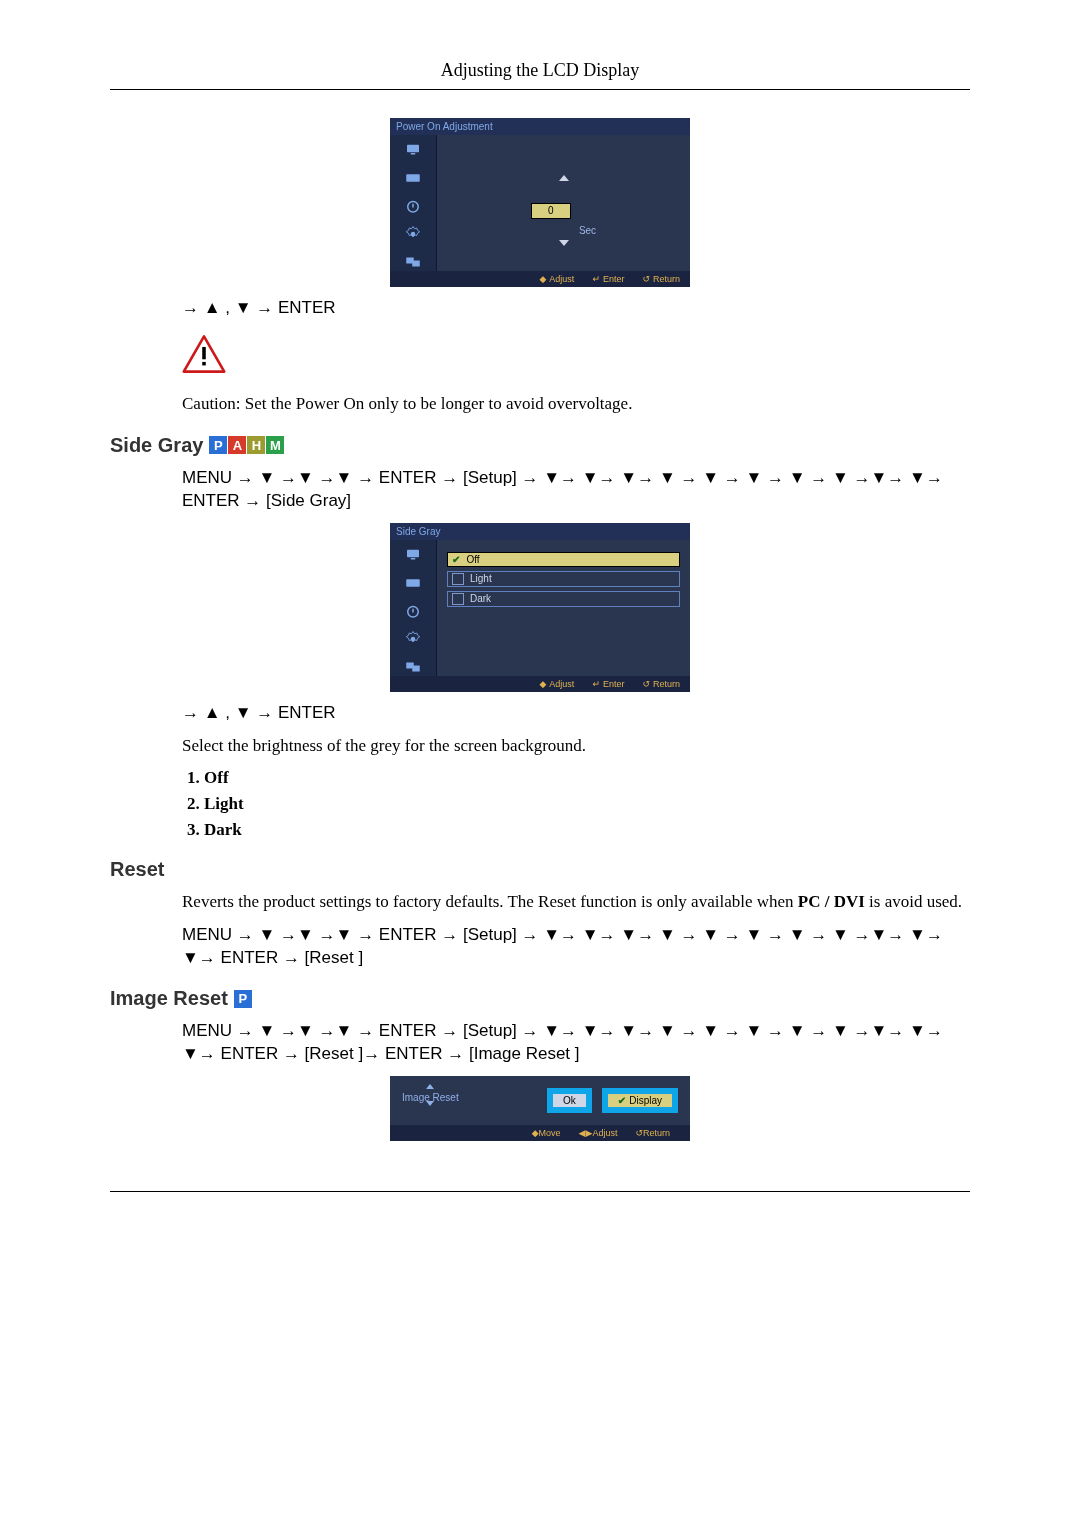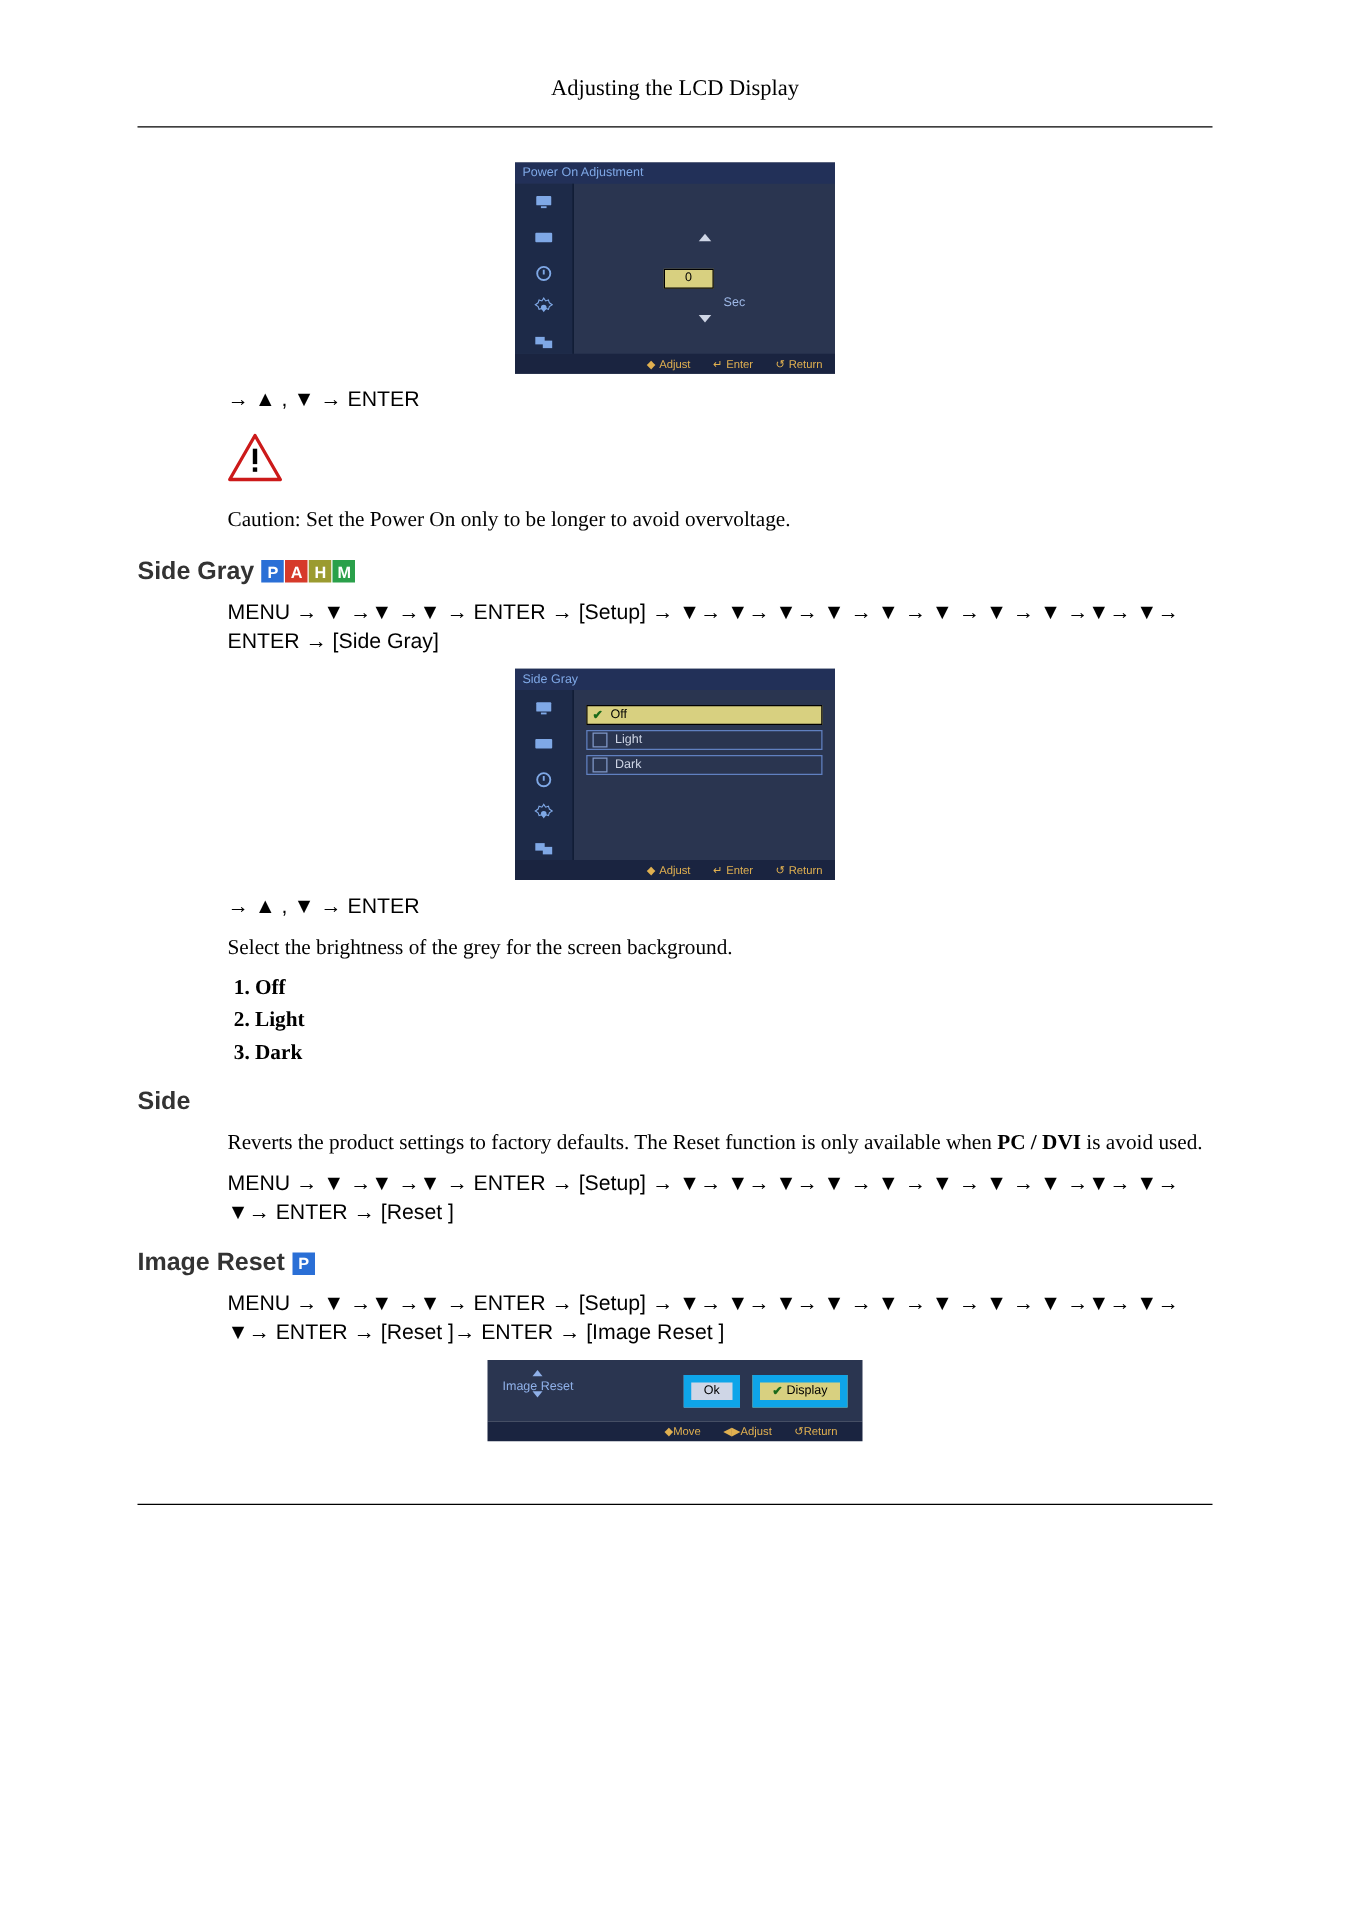--- a/index.html
+++ b/index.html
@@ -12,31 +12,31 @@
   }
   .page {
     width: 1080px;
     margin: 0 auto;
     padding: 60px 110px 40px 110px;
     box-sizing: border-box;
   }
   .page-header {
     text-align: center;
     font-size: 18px;
-    padding-bottom: 20px;
+    padding-bottom: 8px;
     border-bottom: 1px solid #000;
     margin-bottom: 28px;
   }
   .center-block {
     display: flex;
     justify-content: center;
     margin-bottom: 10px;
   }
   .osd-screen {
-    width: 256px;
+    width: 300px;
     background: #2a3550;
     font-family: Arial, Helvetica, sans-serif;
     font-size: 10px;
     color: #cfd6e6;
   }
   .osd-title {
     background: #223058;
     color: #7fa8e6;
     padding: 3px 6px;
     font-size: 10px;
@@ -382,21 +382,21 @@
     <div class="para arrow">→ ▲ , ▼ → ENTER</div>
     <div class="para">Select the brightness of the grey for the screen background.</div>
     <ol class="ol">
       <li>Off</li>
       <li>Light</li>
       <li>Dark</li>
     </ol>
   </div>
 
   <div class="section-h">
-    <span>Side</span>
+    <span>Reset</span>
   </div>
   <div class="content-indent">
     <div class="para">
       <span>Reverts the product settings to factory defaults. The Reset function is only available when </span><b>PC / DVI</b><span> is avoid used.</span>
     </div>
     <div class="para arrow">MENU → ▼ →▼ →▼ → ENTER → [Setup] → ▼→ ▼→ ▼→ ▼ → ▼ → ▼ → ▼ → ▼ →▼→ ▼→ ▼→ ENTER → [Reset ]</div>
   </div>
 
   <div class="section-h">
     <span>Image Reset</span>

